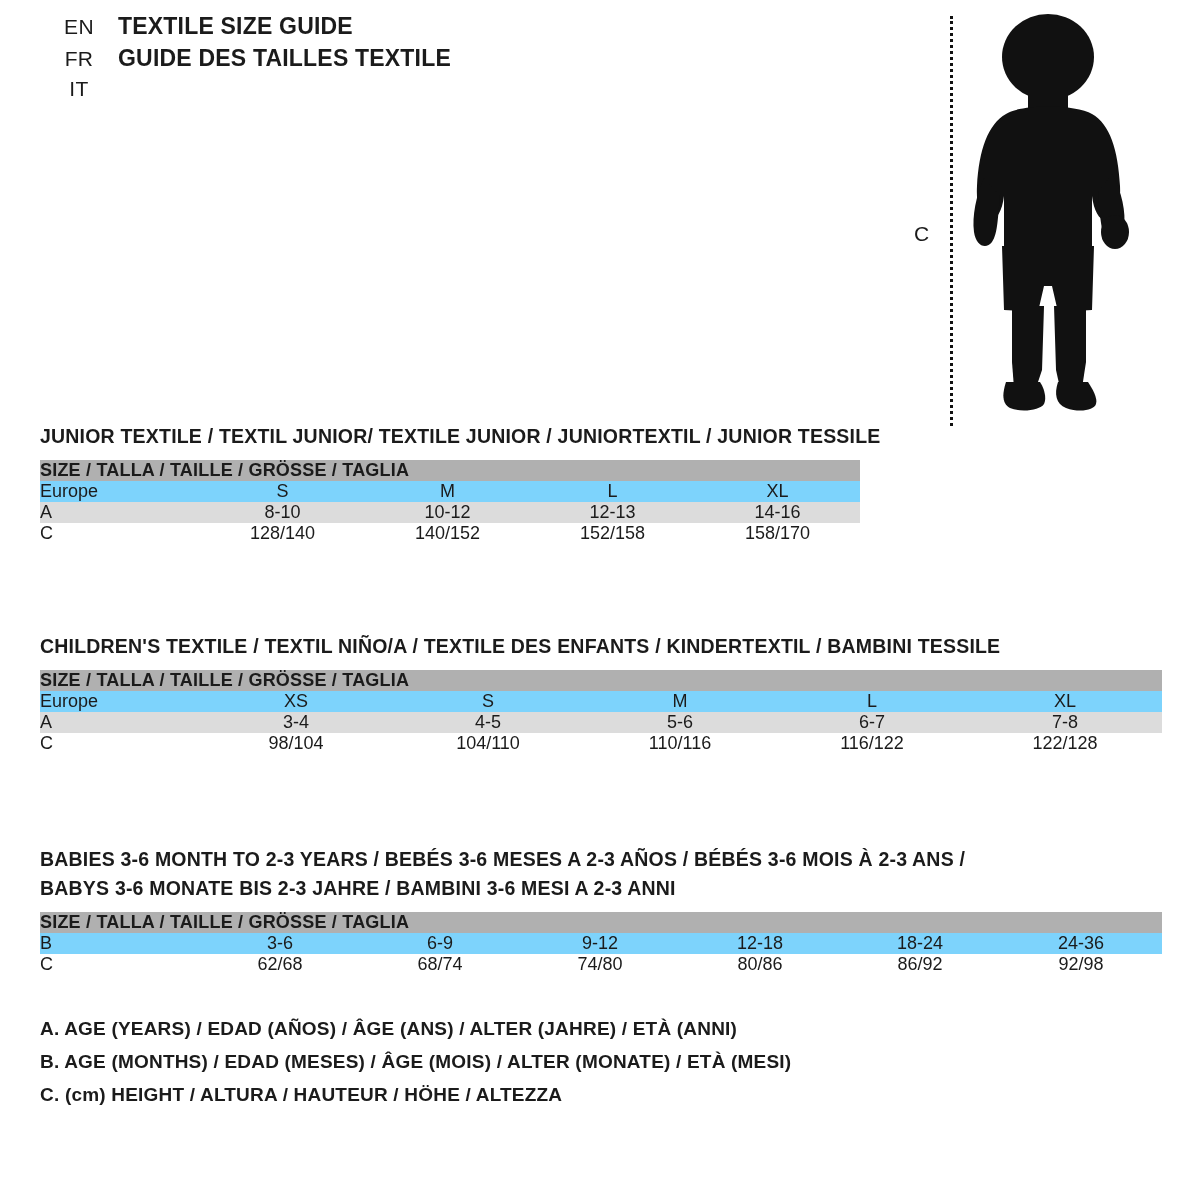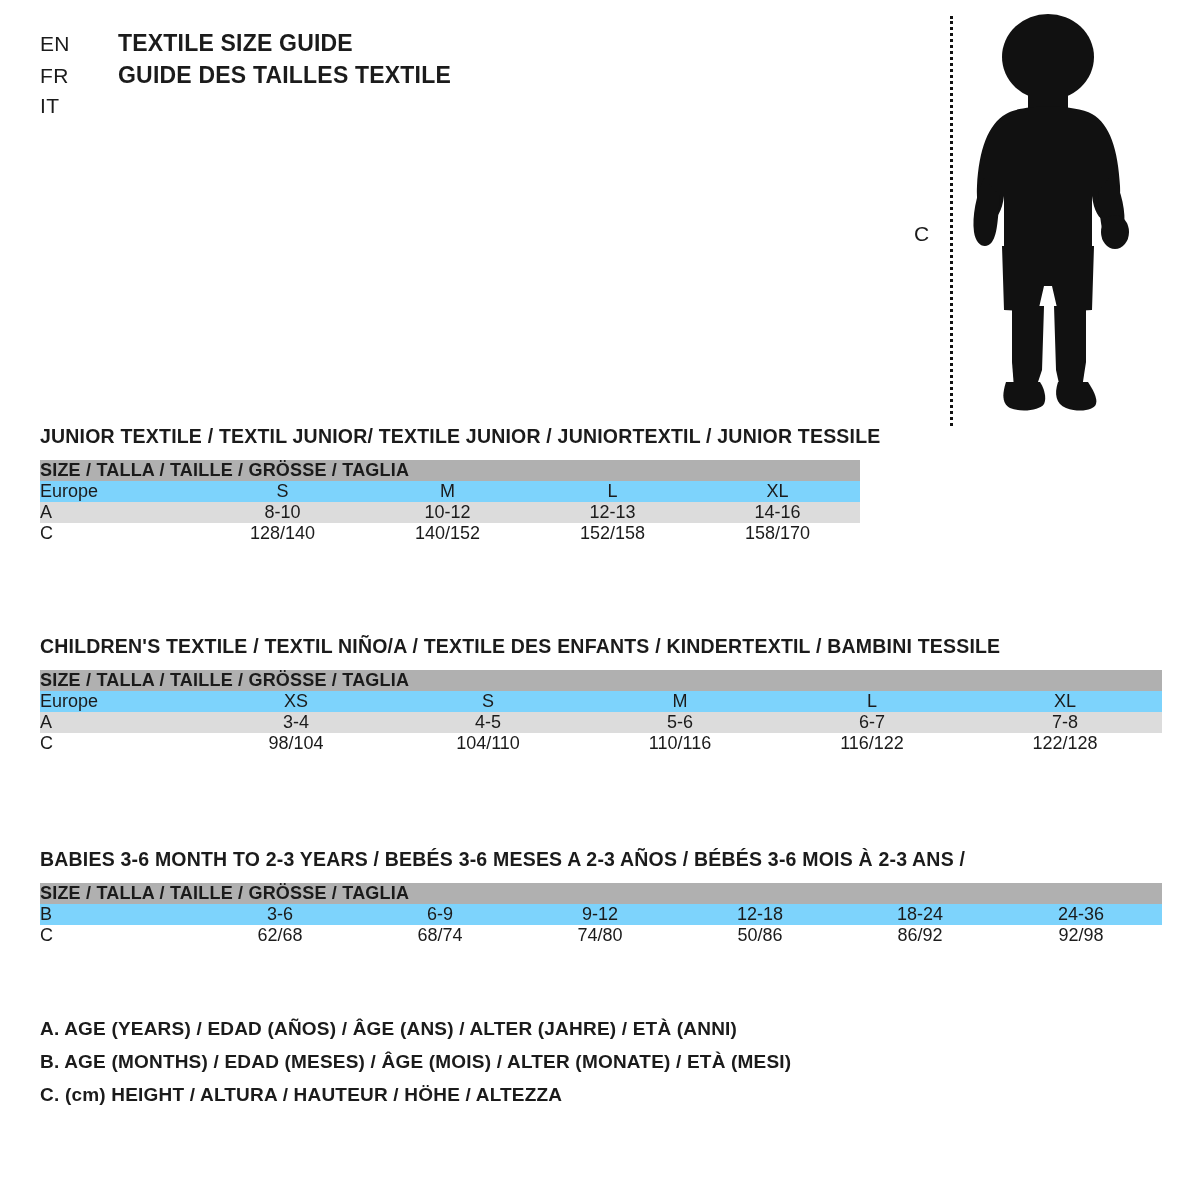--- a/index.html
+++ b/index.html
@@ -19,23 +19,24 @@
     position: relative;
     width: 1200px;
     height: 1200px;
     box-sizing: border-box;
     padding: 30px 40px 0 40px;
   }
 
   
   .lang-block {
     position: absolute;
-    top: 30px;
+    top: 13px;
     left: 40px;
     width: 760px;
+    text-align: center;
   }
   .lang-row {
     display: flex;
     align-items: baseline;
     height: 32px;
   }
   .lang-code {
     width: 78px;
     font-size: 21px;
     letter-spacing: .3px;
@@ -265,20 +266,21 @@
           <td class="cell-val">110/116</td>
           <td class="cell-val">116/122</td>
           <td class="cell-val">122/128</td>
         </tr>
       </tbody>
     </table>
   </div>
 
   <div class="section" style="top:848px;">
     <div class="section-title">BABIES 3-6 MONTH TO 2-3 YEARS / BEBÉS 3-6 MESES A 2-3 AÑOS / BÉBÉS 3-6 MOIS À 2-3 ANS /</div>
+    <div class="section-title" style="margin-top:-6px;">BABYS 3-6 MONATE BIS 2-3 JAHRE / BAMBINI 3-6 MESI A 2-3 ANNI</div>
     <table class="size-table" style="width:1122px;">
       <colgroup>
         <col style="width:160px">
           <col style="width:160px">
           <col style="width:160px">
           <col style="width:160px">
           <col style="width:160px">
           <col style="width:160px">
           <col style="width:162px">
       </colgroup>
@@ -293,21 +295,21 @@
           <td class="cell-val">9-12</td>
           <td class="cell-val">12-18</td>
           <td class="cell-val">18-24</td>
           <td class="cell-val">24-36</td>
         </tr>
         <tr class="row-white">
           <td class="cell-label">C</td>
           <td class="cell-val">62/68</td>
           <td class="cell-val">68/74</td>
           <td class="cell-val">74/80</td>
-          <td class="cell-val">50/86</td>
+          <td class="cell-val">80/86</td>
           <td class="cell-val">86/92</td>
           <td class="cell-val">92/98</td>
         </tr>
       </tbody>
     </table>
   </div>
 
   <div class="legend">
     <div>A. AGE (YEARS) / EDAD (AÑOS) / ÂGE (ANS) / ALTER (JAHRE) / ETÀ (ANNI)</div>
     <div>B. AGE (MONTHS) / EDAD (MESES) / ÂGE (MOIS) / ALTER (MONATE) / ETÀ (MESI)</div>

